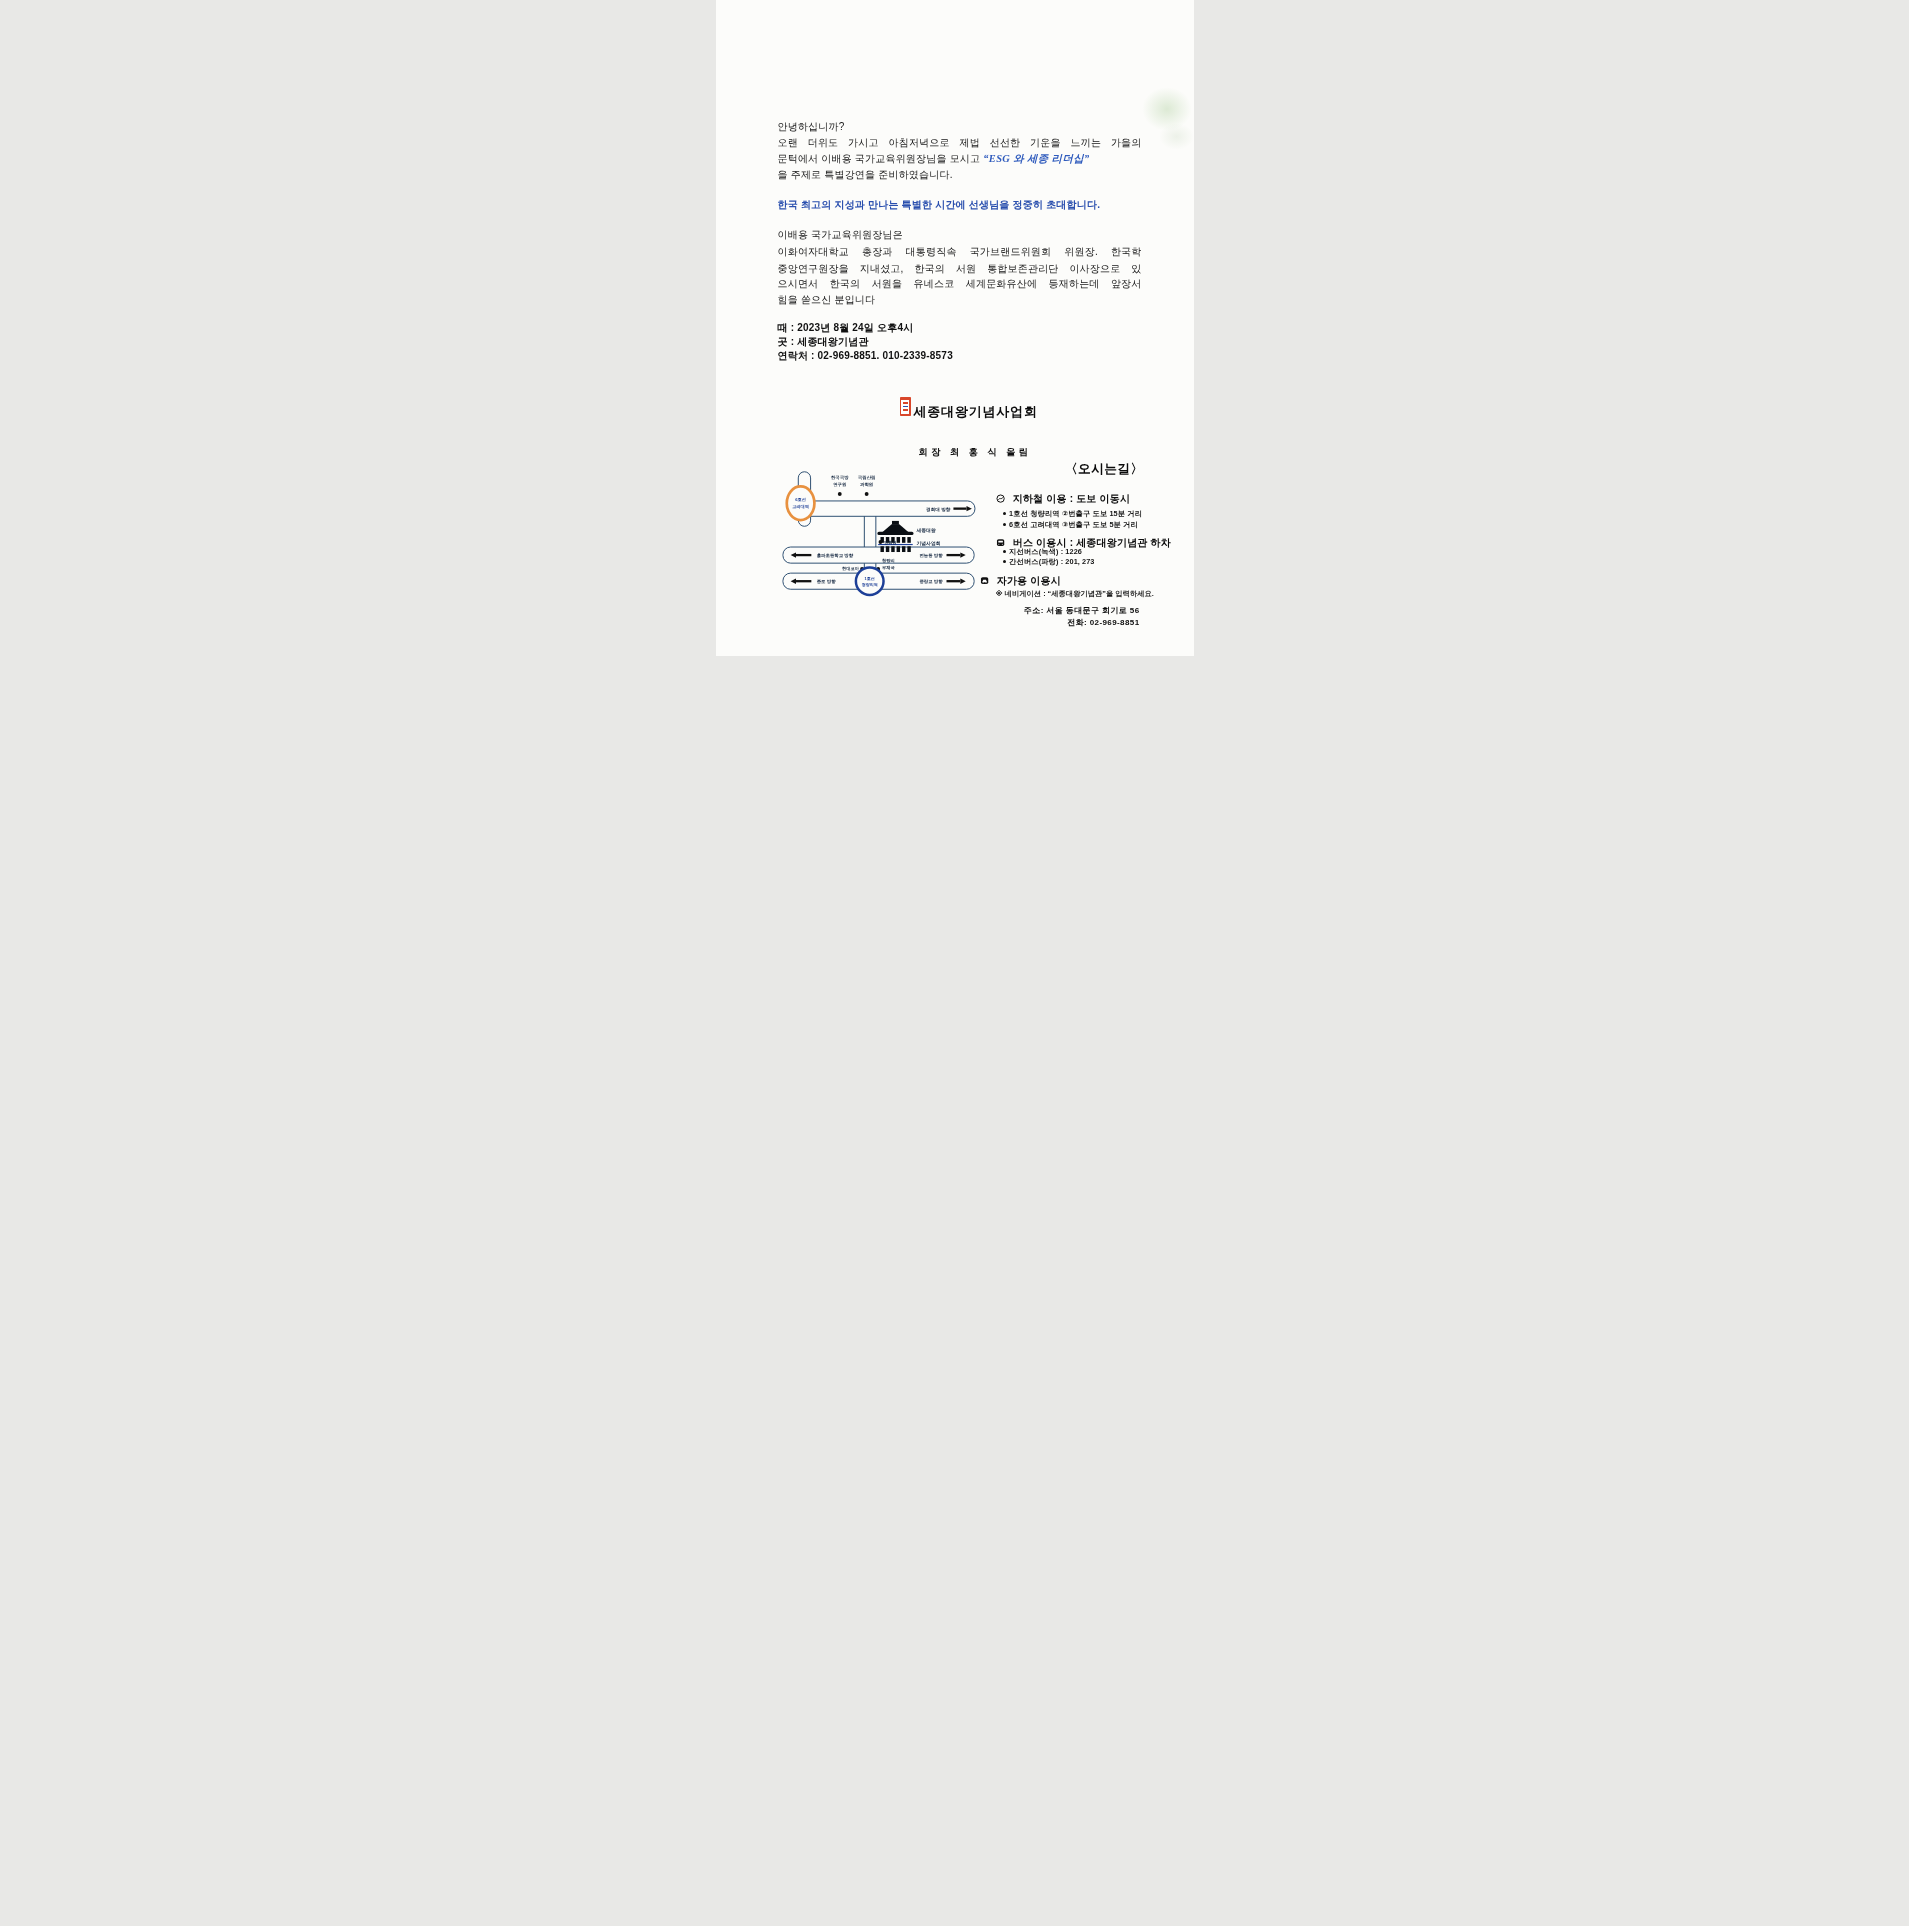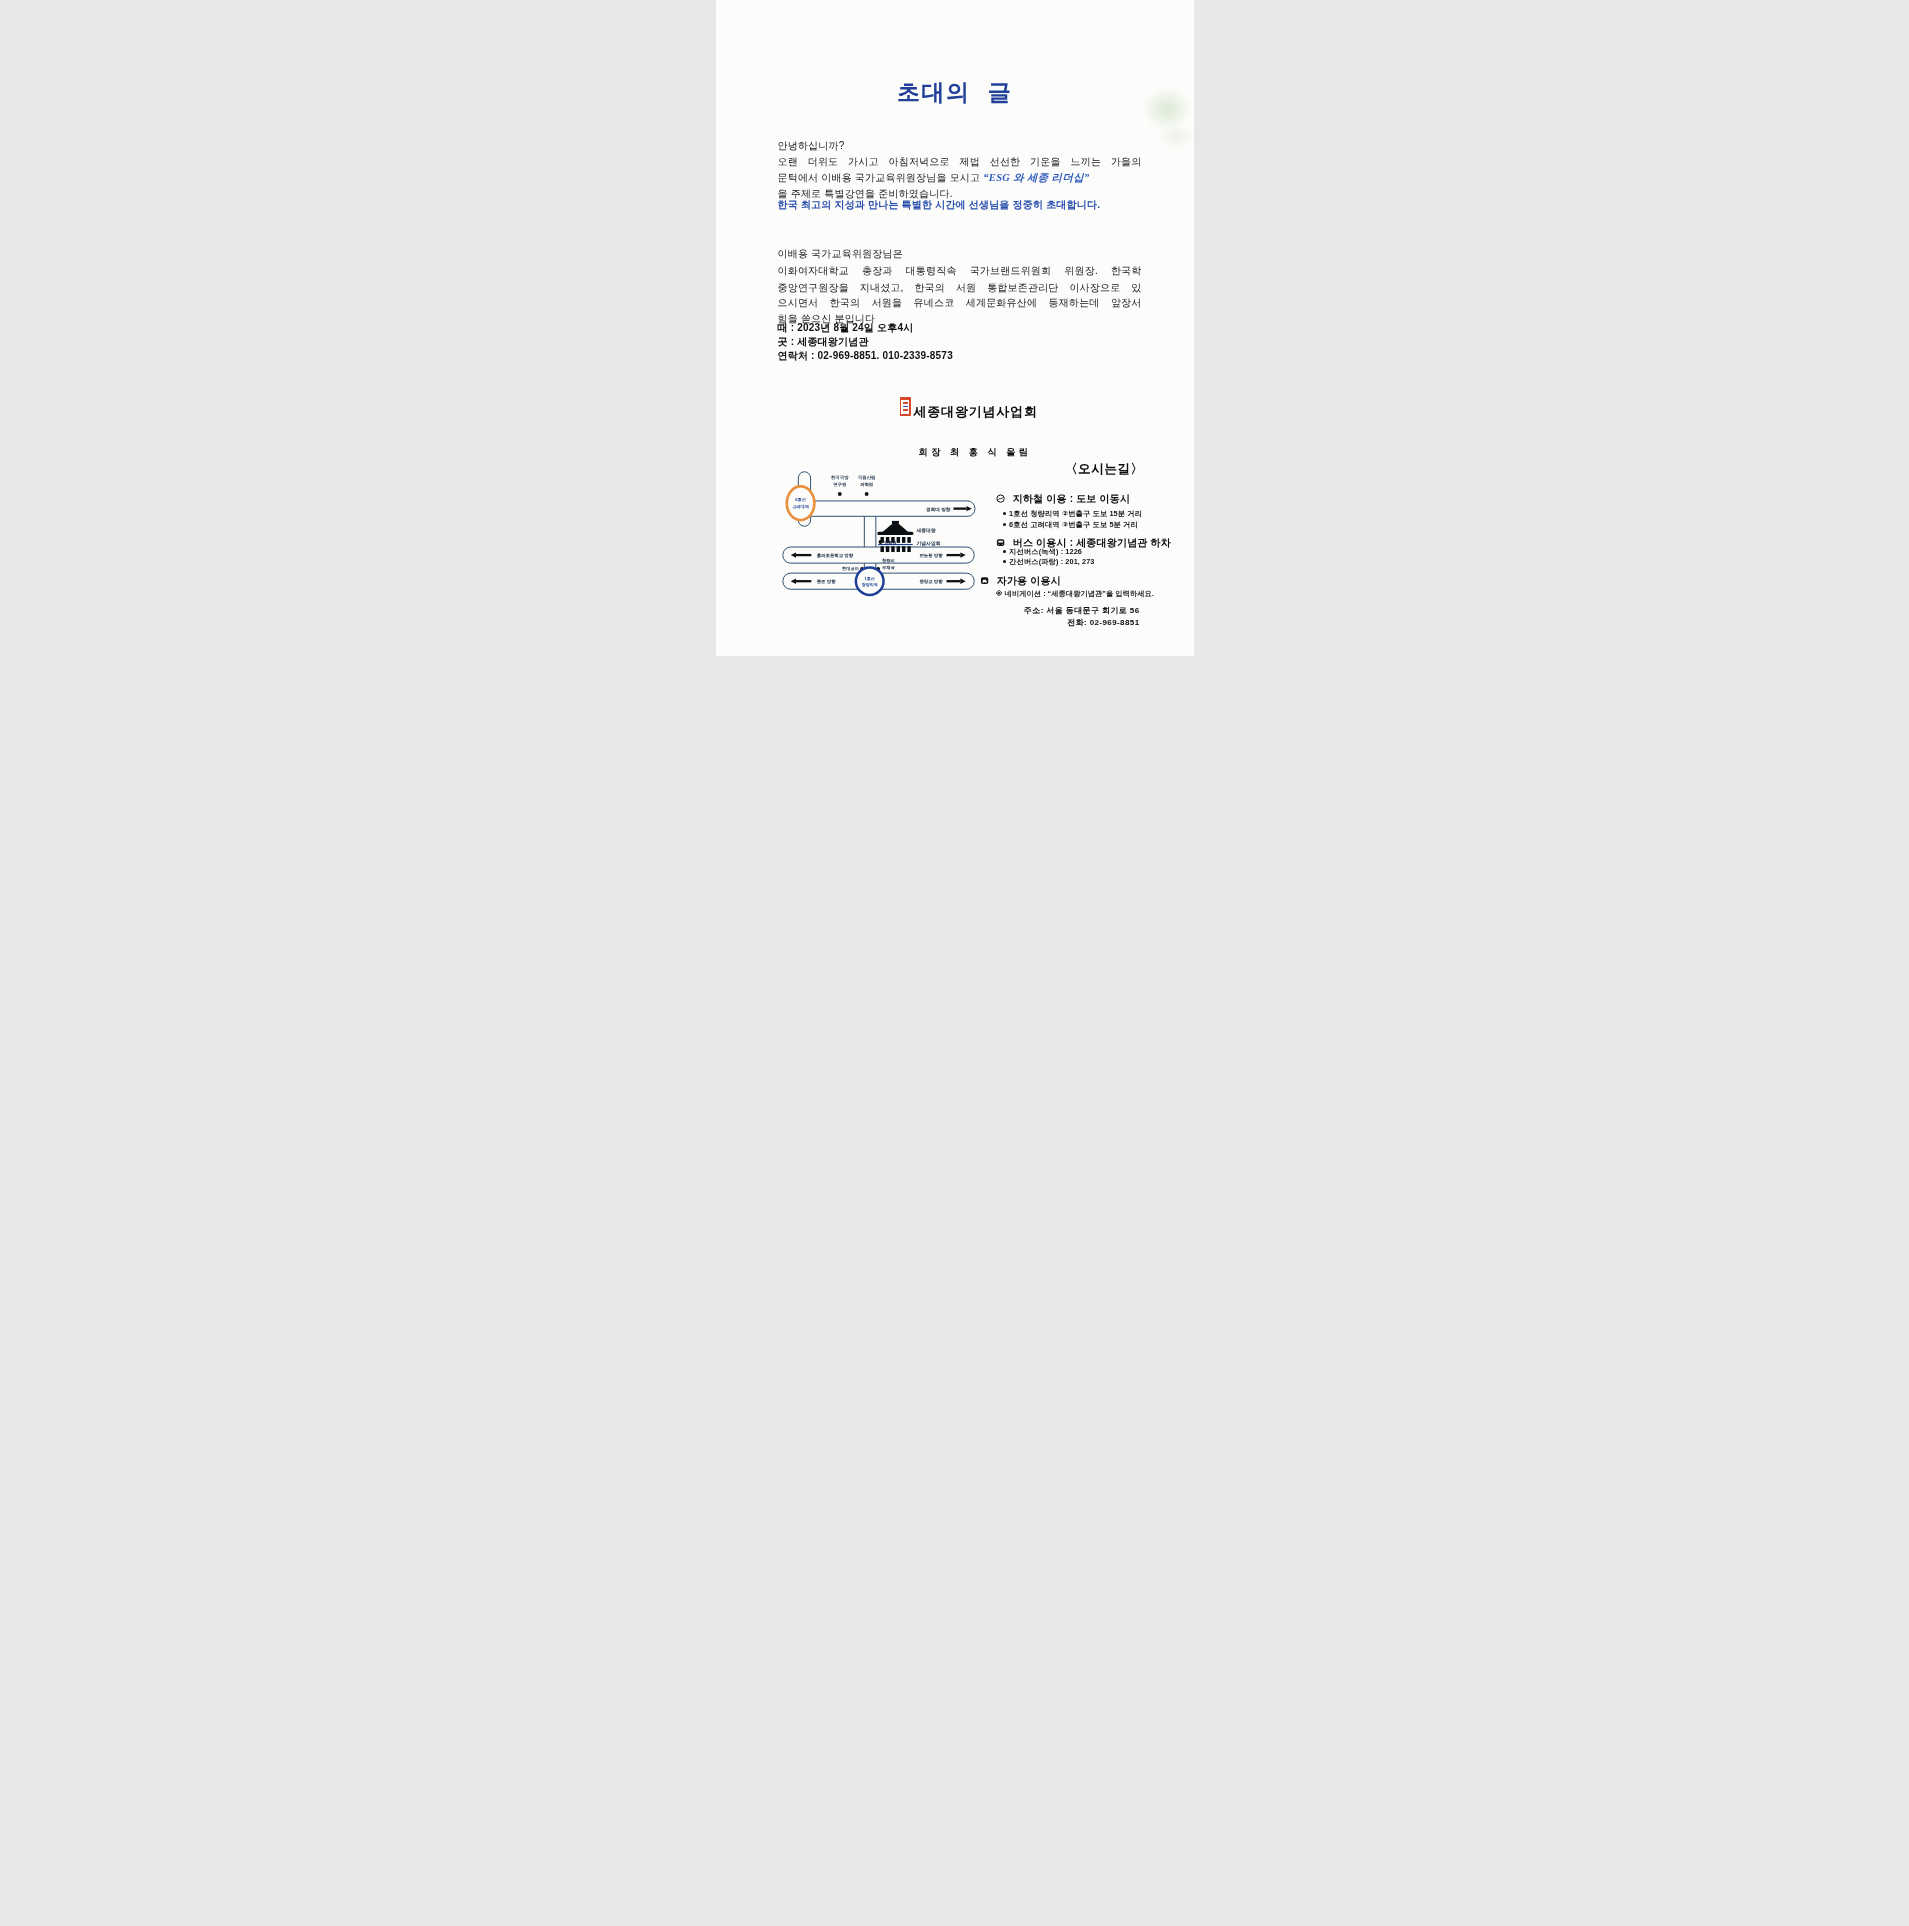--- a/index.html
+++ b/index.html
@@ -14,21 +14,21 @@
   #smudge1{left:426px;top:87px;width:50px;height:44px;
     background:radial-gradient(ellipse at center,rgba(168,203,150,.38),rgba(168,203,150,0) 70%);}
   #smudge2{left:443px;top:123px;width:35px;height:27px;
     background:radial-gradient(ellipse at center,rgba(190,210,180,.25),rgba(190,210,180,0) 70%);}
   #doc-title{
     left:0;right:0;top:77px;text-align:center;
     font-family:"Liberation Serif","DejaVu Serif",serif;
     font-size:23px;font-weight:bold;color:#21409a;
     letter-spacing:1.5px;word-spacing:10px;
   }
-  .body-line{left:62px;width:364px;font-size:10px;letter-spacing:0.2px;line-height:13px;white-space:nowrap;margin-top:19px;}
+  .body-line{left:62px;width:364px;font-size:10px;letter-spacing:0.2px;line-height:13px;white-space:nowrap;}
   .justify{white-space:normal;text-align:justify;text-align-last:justify;}
   .quote{font-family:Liberation Serif, serif;font-style:italic;font-weight:bold;
     color:#2f5bbd;font-size:10.4px;letter-spacing:0.4px;}
   #invite-line{left:62px;top:198px;font-size:10px;font-weight:bold;color:#2a4fae;letter-spacing:0.2px;}
   .meta-line{left:62px;font-size:10px;font-weight:bold;letter-spacing:0.2px;color:#111;}
   
   #seal{left:184px;top:397px;width:11.6px;height:19px;background:#d9472b;border-radius:0.8px;
     display:flex;align-items:center;justify-content:center;}
   #seal-inner{width:7.7px;height:14px;background:#fff;display:flex;flex-direction:column;
     align-items:center;justify-content:center;gap:1.2px;}
@@ -51,21 +51,20 @@
   svg text{font-family:"Liberation Sans","DejaVu Sans",sans-serif;}
 </style>
 </head>
 <body>
 
 <div id="page">
 
   <div id="smudge1" class="abs artifact"></div>
   <div id="smudge2" class="abs artifact"></div>
 
-  <div id="doc-title" class="abs">초대의 글</div>
 
   <div class="abs body-line" style="top:120px">안녕하십니까?</div>
   <div class="abs body-line justify" style="top:136px">오랜 더위도 가시고 아침저녁으로 제법 선선한 기운을 느끼는 가을의</div>
   <div class="abs body-line" style="top:152px"><span>문턱에서 이배용 국가교육위원장님을 모시고 </span><span class="quote">“ESG 와 세종 리더십”</span></div>
   <div class="abs body-line" style="top:168px">을 주제로 특별강연을 준비하였습니다.</div>
 
   <div id="invite-line" class="abs">한국 최고의 지성과 만나는 특별한 시간에 선생님을 정중히 초대합니다.</div>
 
   <div class="abs body-line" style="top:228px">이배용 국가교육위원장님은</div>
   <div class="abs body-line justify" style="top:245px">이화여자대학교 총장과 대통령직속 국가브랜드위원회 위원장. 한국학</div>

